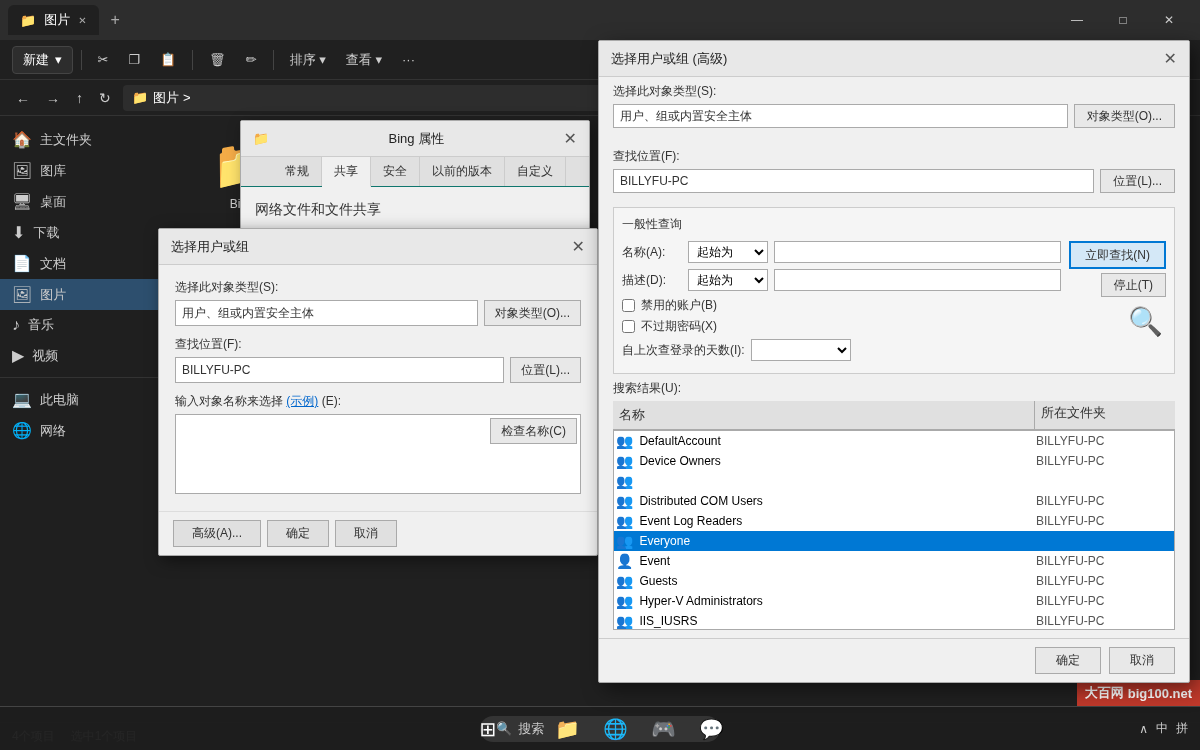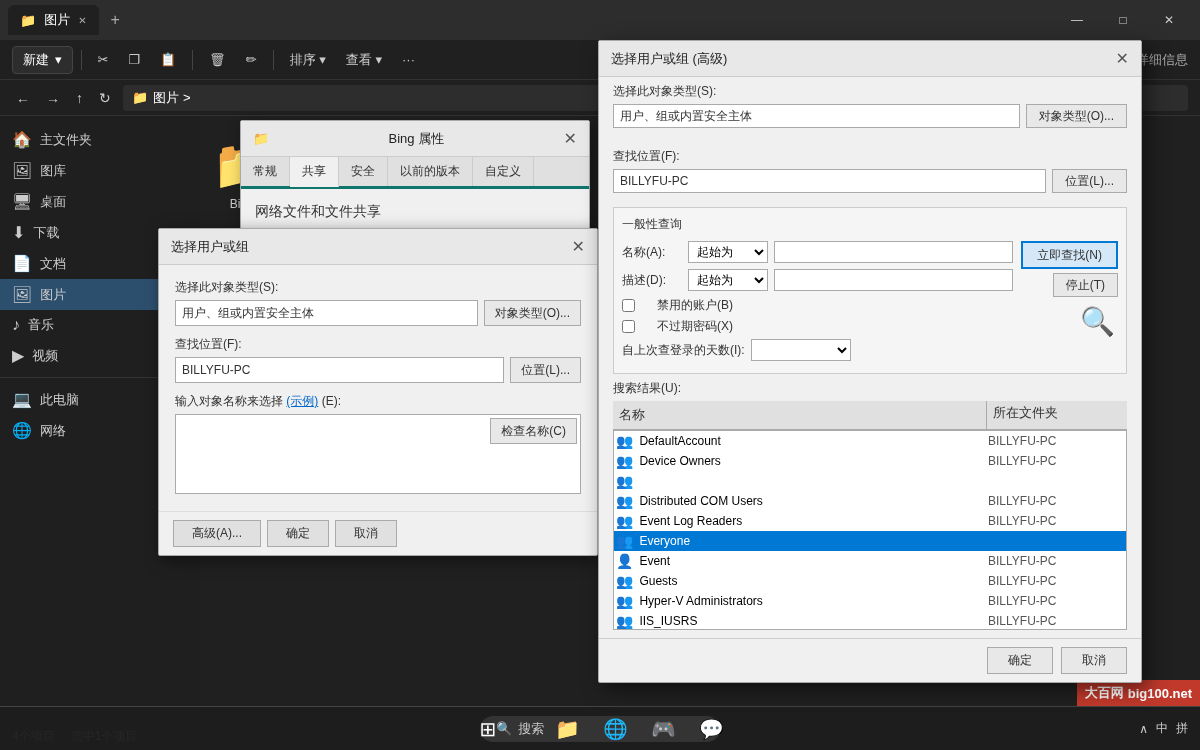--- a/index.html
+++ b/index.html
@@ -280,21 +280,22 @@
 
     .dialog-close {
       font-size: 16px;
       cursor: pointer;
       color: #555;
     }
 
     .dialog-tabs {
       display: flex;
       background: #e0e0e0;
-      border-bottom: 3px solid #0f766e;
+      border-bottom: 1px solid #0f766e;
+      padding-left: 32px;
     }
 
     .dialog-tab {
       padding: 6px 12px;
       font-size: 12px;
       color: #333;
       cursor: pointer;
       border-right: 1px solid #ccc;
     }
 
@@ -401,21 +402,21 @@
       font-size: 12px;
       color: #333;
       cursor: pointer;
     }
 
     
     .dialog-user-advanced {
       position: absolute;
       top: 40px;
       left: 598px;
-      width: 544px;
+      width: 592px;
       background: #f0f0f0;
       border: 1px solid #aaa;
       box-shadow: 6px 6px 20px rgba(0,0,0,0.5);
       z-index: 30;
       border-radius: 2px;
     }
 
     .adv-dialog-titlebar {
       background: #e8e8e8;
       padding: 8px 12px;
@@ -518,21 +519,21 @@
       height: 22px;
       border: 1px solid #aaa;
       background: #fff;
       padding: 1px 4px;
       font-size: 12px;
     }
 
     .checkbox-row {
       display: flex;
       align-items: center;
-      gap: 22px;
+      gap: 6px;
       font-size: 12px;
       color: #333;
       margin-bottom: 4px;
     }
 
     .days-row {
       display: flex;
       align-items: center;
       gap: 6px;
       font-size: 12px;

